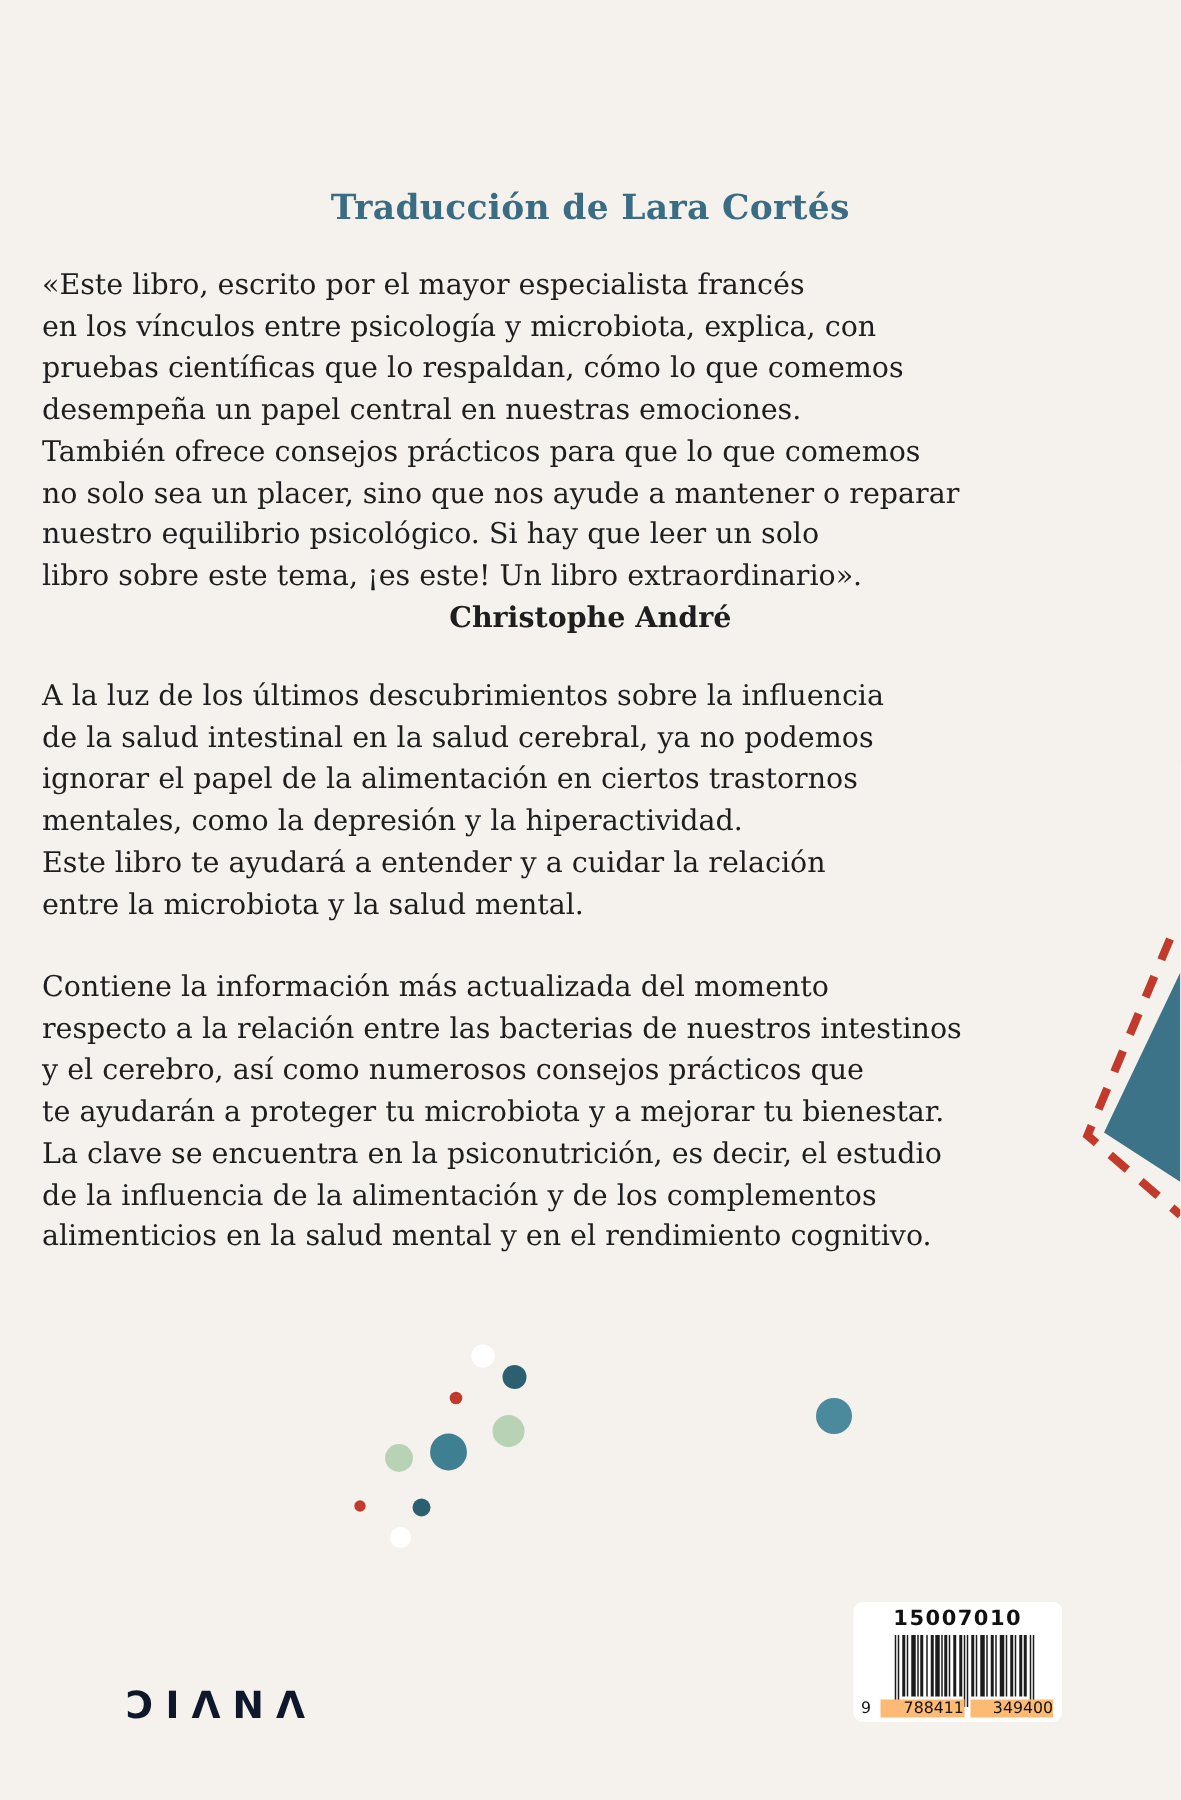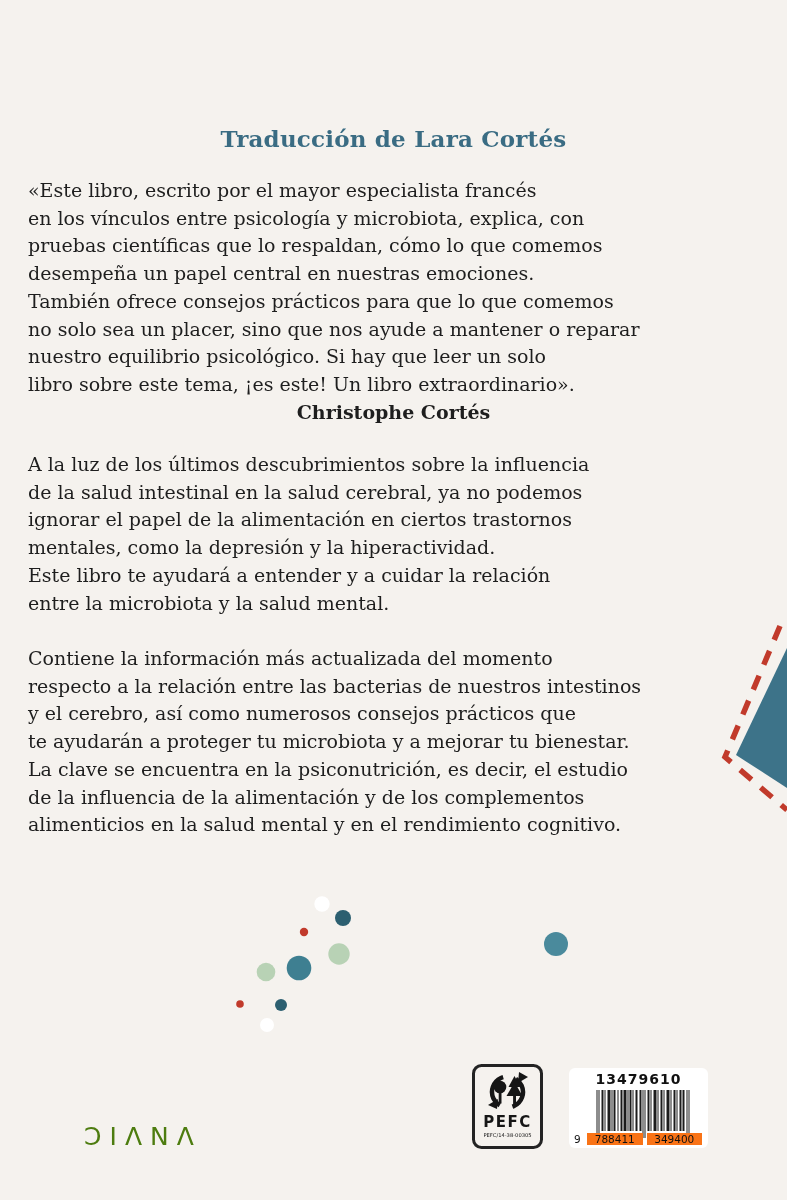--- a/index.html
+++ b/index.html
@@ -29,59 +29,59 @@
     position:absolute;top:399px;left:28px;width:731px;
     text-align:center;font-size:19px;line-height:27.7px;
     font-weight:bold;
   }
   .para1{top:451px;}
   .para2{top:645px;}
   .deco{position:absolute;top:0;left:0;pointer-events:none;}
   .publisher-logo{
     position:absolute;left:84px;top:1122px;
     font-family:"DejaVu Sans", sans-serif;
-    font-size:25px;font-weight:400;
-    letter-spacing:8px;color:#4d7c0f;
+    font-size:25px;font-weight:700;
+    letter-spacing:8px;color:#0f172a;
   }
   .pefc-box{position:absolute;left:471px;top:1063px;}
   .barcode-box{
     position:absolute;left:569px;top:1068px;width:139px;height:80px;
     background:#ffffff;border-radius:6px;
     font-family:"DejaVu Sans", sans-serif;
   }
   .bc-number{
     position:absolute;top:3px;left:0;width:139px;
     text-align:center;font-size:14px;font-weight:bold;
     letter-spacing:1px;color:#111;
   }
   .bc-bars{position:absolute;left:16px;top:22px;}
   .bc-digits{
     position:absolute;left:5px;bottom:3px;width:130px;
     display:flex;align-items:flex-end;
     font-size:10.5px;color:#111;
   }
   .bc-digits .d9{width:11px;text-align:left;}
-  .bc-digits .grp{flex:1;text-align:center;background:#f97316;margin:0 2px;}
+  .bc-digits .grp{flex:1;text-align:right;background:#fdba74;margin:0 2px;}
 </style>
 </head>
 <body>
 
 <div class="page">
 
   <h1 class="title">Traducción de Lara Cortés</h1>
 
   <div class="textblock quote">«Este libro, escrito por el mayor especialista francés
 en los vínculos entre psicología y microbiota, explica, con
 pruebas científicas que lo respaldan, cómo lo que comemos
 desempeña un papel central en nuestras emociones.
 También ofrece consejos prácticos para que lo que comemos
 no solo sea un placer, sino que nos ayude a mantener o reparar
 nuestro equilibrio psicológico. Si hay que leer un solo
 libro sobre este tema, ¡es este! Un libro extraordinario».</div>
-  <div class="attribution">Christophe Cortés</div>
+  <div class="attribution">Christophe André</div>
 
   <div class="textblock para2">Contiene la información más actualizada del momento
 respecto a la relación entre las bacterias de nuestros intestinos
 y el cerebro, así como numerosos consejos prácticos que
 te ayudarán a proteger tu microbiota y a mejorar tu bienestar.
 La clave se encuentra en la psiconutrición, es decir, el estudio
 de la influencia de la alimentación y de los complementos
 alimenticios en la salud mental y en el rendimiento cognitivo.</div>
 
   <div class="textblock para1">A la luz de los últimos descubrimientos sobre la influencia
@@ -107,40 +107,23 @@
       <circle cx="266" cy="972" r="9.3" fill="#b8d2b5"></circle>
       <circle cx="240" cy="1004" r="3.8" fill="#c13a2b"></circle>
       <circle cx="281" cy="1005" r="6" fill="#2c5f70"></circle>
       <circle cx="267" cy="1025" r="7" fill="#ffffff"></circle>
       <circle cx="556" cy="944" r="12" fill="#4a8a9c"></circle>
     </g>
   </svg>
 
   <div class="publisher-logo">ƆIΛNΛ</div>
 
-  <div class="pefc-box">
-    <svg width="73" height="87" viewBox="0 0 73 87">
-      <rect x="2.5" y="2.5" width="68" height="82" rx="8" fill="none" stroke="#232323" stroke-width="3"></rect>
-      <g>
-        <circle cx="36.5" cy="29" r="15.5" fill="none" stroke="#161616" stroke-width="4.5" stroke-dasharray="36 13" stroke-dashoffset="10" transform="rotate(-25 36.5 29)"></circle>
-        <polygon points="48,9 57,14 47,20" fill="#161616"></polygon>
-        <polygon points="26,46 17,42 27,36" fill="#161616"></polygon>
-        <circle cx="29" cy="24" r="6.3" fill="#161616"></circle>
-        <rect x="27.7" y="27" width="2.8" height="13.5" fill="#161616"></rect>
-        <polygon points="43.5,13 49.5,24 37.5,24" fill="#161616"></polygon>
-        <polygon points="43.5,19 51.5,33 35.5,33" fill="#161616"></polygon>
-        <rect x="42.1" y="31" width="2.9" height="10.5" fill="#161616"></rect>
-      </g>
-      <text x="36.5" y="64" text-anchor="middle" font-family="DejaVu Sans, sans-serif" font-size="15" font-weight="bold" letter-spacing="1.5" fill="#161616">PEFC</text>
-      <text x="36.5" y="74" text-anchor="middle" font-family="DejaVu Sans, sans-serif" font-size="5.2" fill="#161616">PEFC/14-38-00305</text>
-    </svg>
-  </div>
 
   <div class="barcode-box">
-    <div class="bc-number">13479610</div>
+    <div class="bc-number">15007010</div>
     <svg class="bc-bars" width="116" height="48" viewBox="0 0 93 48">
       <g fill="#1c1c1c">
         <rect x="0" y="0" width="1" height="48"></rect>
           <rect x="2" y="0" width="1" height="48"></rect>
         <rect x="5" y="0" width="2" height="41"></rect>
           <rect x="8" y="0" width="1" height="41"></rect>
         <rect x="11" y="0" width="3" height="41"></rect>
           <rect x="15" y="0" width="1" height="41"></rect>
         <rect x="17" y="0" width="2" height="41"></rect>
           <rect x="21" y="0" width="1" height="41"></rect>

